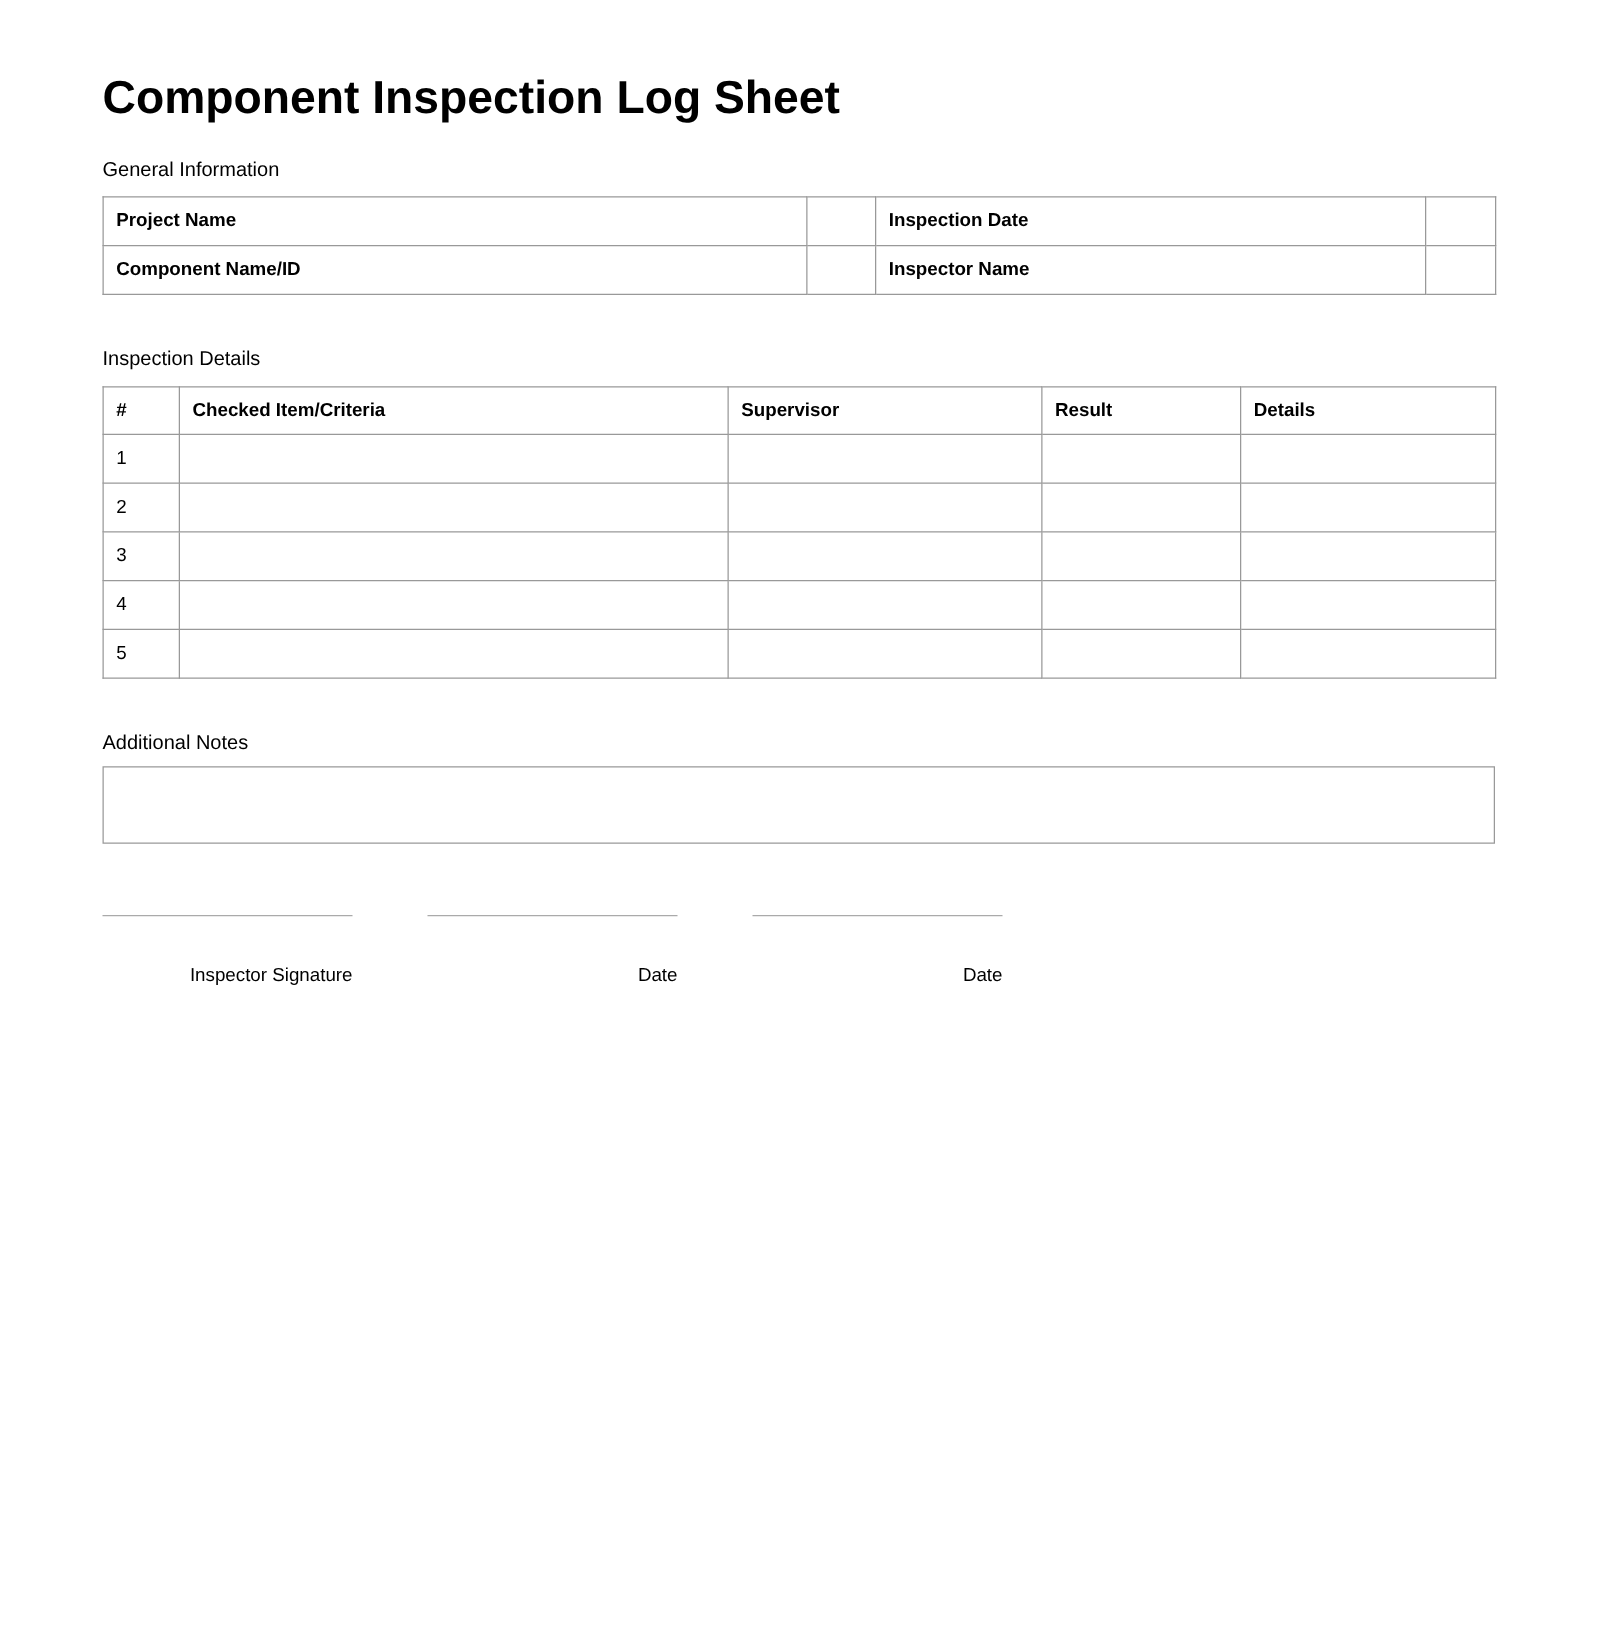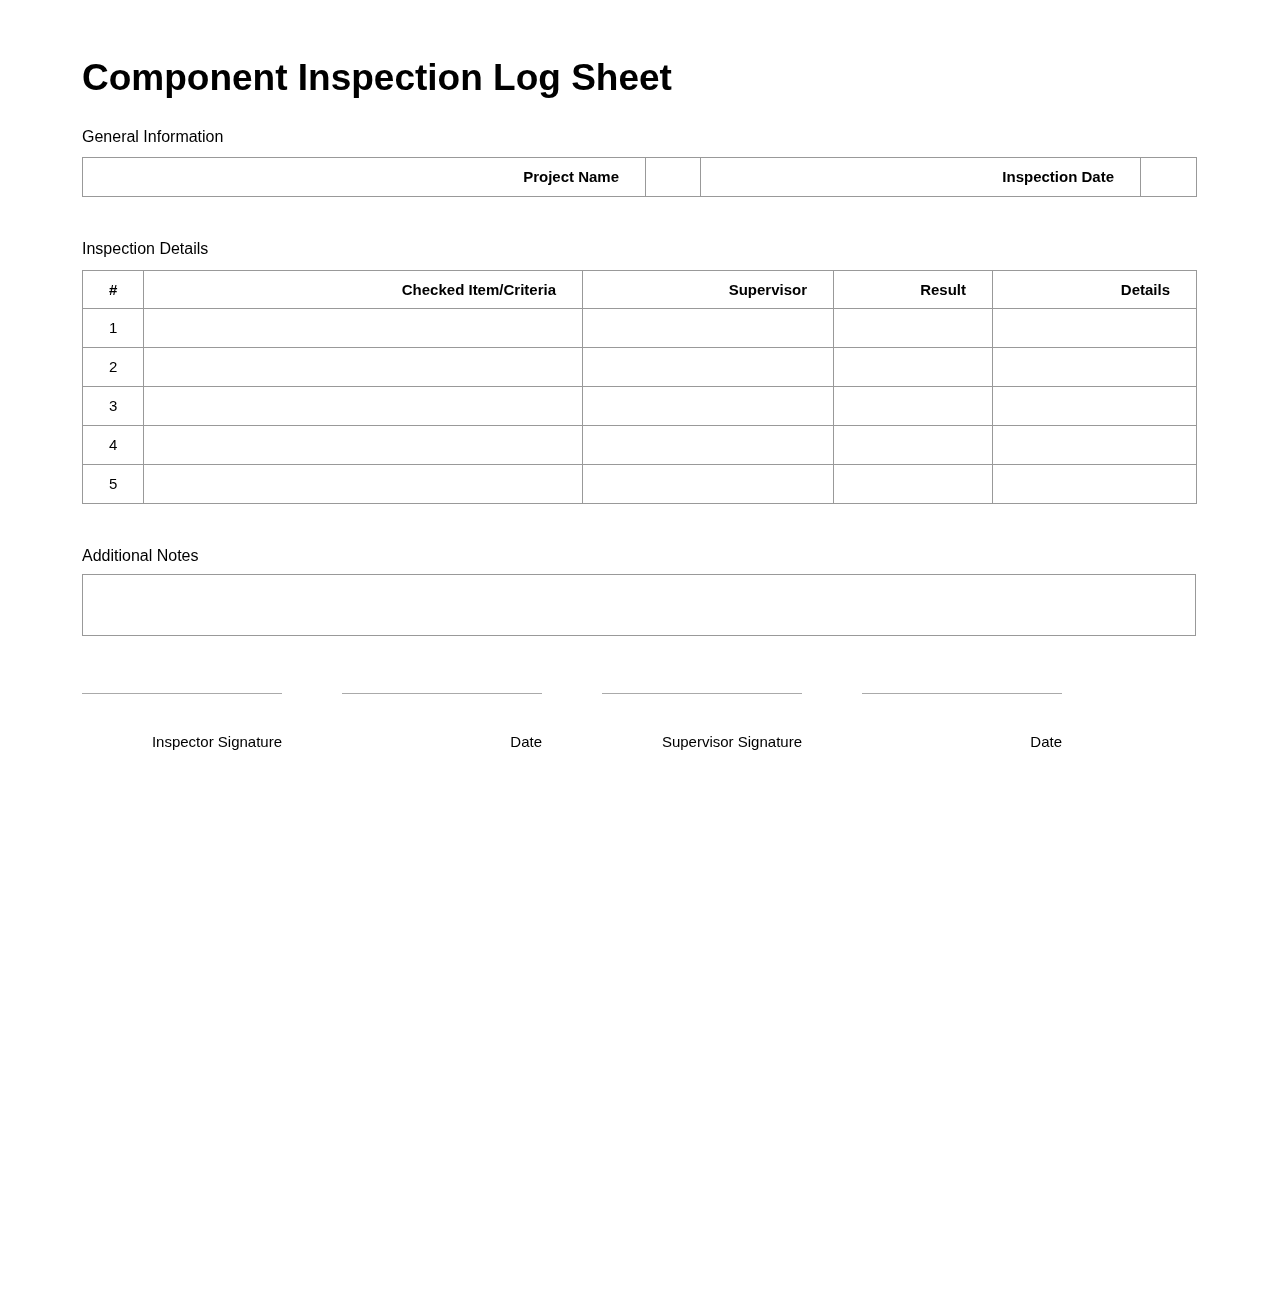--- a/index.html
+++ b/index.html
@@ -41,23 +41,23 @@
   }
   table {
     border-collapse: collapse;
     table-layout: fixed;
     width: 1114px;
   }
   td, th {
     border: 1px solid #999999;
     font-size: 15px;
     line-height: 18px;
-    padding: 0 26px;
+    padding: 0 10px;
     height: 39px;
-    text-align: right;
+    text-align: left;
     vertical-align: middle;
     overflow: hidden;
     box-sizing: border-box;
   }
   th {
     font-weight: 700;
   }
   td.label-cell {
     font-weight: 700;
   }
@@ -102,20 +102,26 @@
       <col style="width:563px">
       <col style="width:55px">
       <col style="width:440px">
       <col style="width:56px">
     </colgroup>
     <tbody>
       <tr>
         <td class="label-cell">Project Name</td>
         <td></td>
         <td class="label-cell">Inspection Date</td>
+        <td></td>
+      </tr>
+      <tr>
+        <td class="label-cell">Component Name/ID</td>
+        <td></td>
+        <td class="label-cell">Inspector Name</td>
         <td></td>
       </tr>
     </tbody>
   </table>
 
   <h2 class="section-heading mt details-heading">Inspection Details</h2>
 
   <table>
     <colgroup>
       <col style="width:61px">
@@ -180,21 +186,17 @@
     <div class="sig-col">
       <div class="sig-line"></div>
       <div class="sig-label">Inspector Signature</div>
     </div>
     <div class="sig-col">
       <div class="sig-line"></div>
       <div class="sig-label">Date</div>
     </div>
     <div class="sig-col">
       <div class="sig-line"></div>
-      <div class="sig-label">Supervisor Signature</div>
-    </div>
-    <div class="sig-col">
-      <div class="sig-line"></div>
       <div class="sig-label">Date</div>
     </div>
   </div>
 
 </div>
 
 </body></html>

